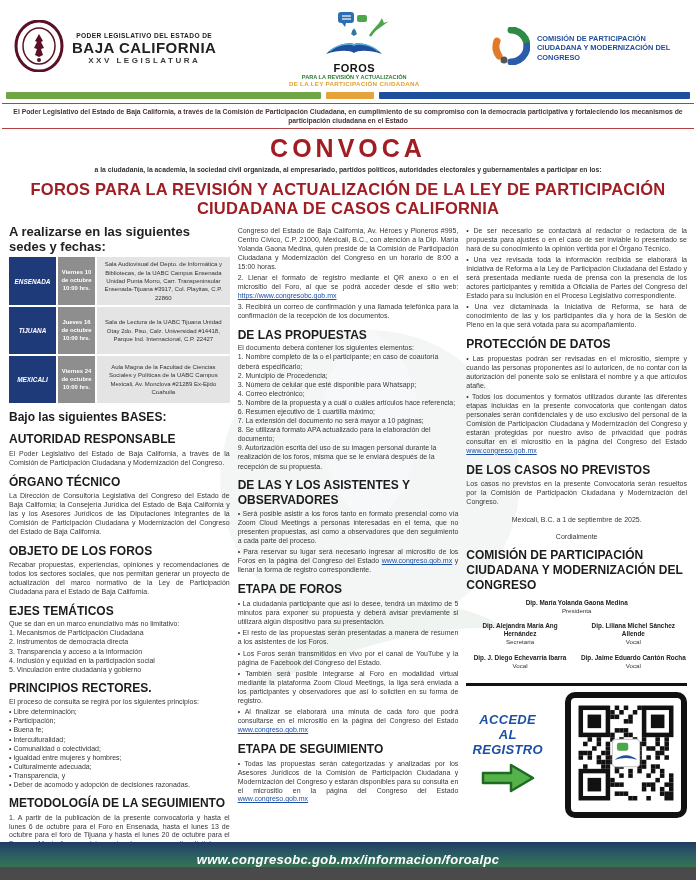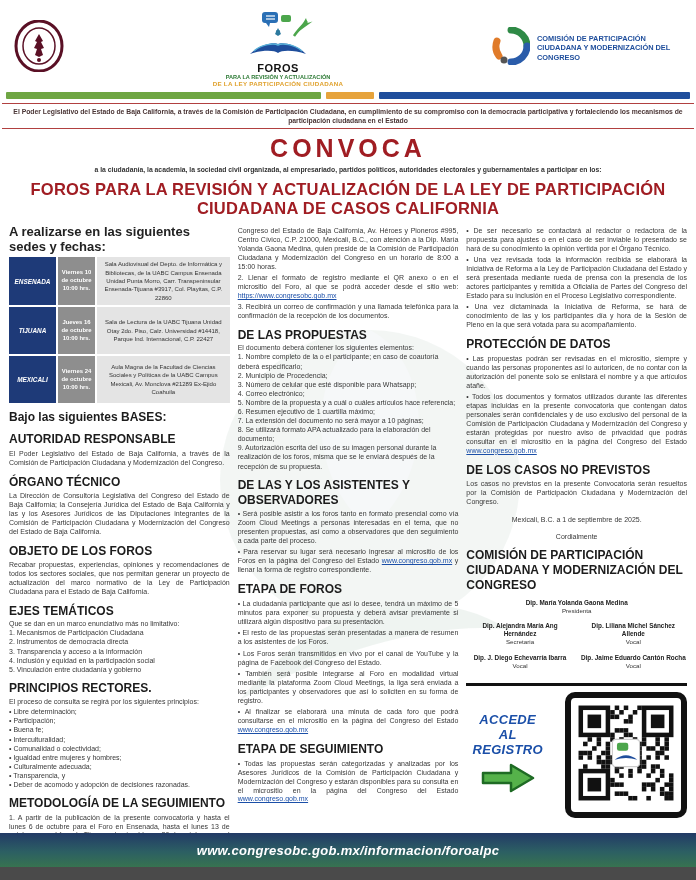--- a/index.html
+++ b/index.html
@@ -56,41 +56,46 @@
   .sig-grid{display:grid;grid-template-columns:1fr 1fr;column-gap:6px;row-gap:5px;margin-top:8px;}
   .sig-divider{border:none;border-top:3px solid #111;margin:10px 0 6px 0;}
   
   .register{display:flex;align-items:center;gap:16px;margin-top:2px;}
   .accede{flex:1;text-align:center;color:#1b4fa8;font-weight:800;font-style:italic;
           font-size:13px;line-height:1.15;letter-spacing:.3px;}
   .qr-wrap{flex:0 0 auto;border:6px solid #111;border-radius:10px;background:#fff;padding:3px;}
   
   .wm{position:absolute;left:180px;top:270px;z-index:1;opacity:.10;pointer-events:none;}
   
-  .footer{position:absolute;left:0;right:0;bottom:13px;height:34px;
+  .footer{position:absolute;left:0;right:0;bottom:13px;height:25px;
           background:linear-gradient(180deg,#223a66 0%,#2c5f63 55%,#377350 100%);
-          display:flex;align-items:center;justify-content:center;z-index:3;}
+          display:flex;align-items:flex-end;justify-content:center;z-index:3;}
   .footer-url{color:#fff;font-weight:800;font-style:italic;font-size:13px;letter-spacing:.3px;}
   .bottom-strip{position:absolute;left:0;right:0;bottom:0;height:13px;background:#4a4a4a;z-index:3;}
 </style>
 </head>
 <body>
 
 <div class="page">
 
   <div class="header">
     <div class="hdr-left">
       <span class="seal">
         <svg width="50" height="52" viewBox="0 0 50 52">
           <ellipse cx="25" cy="26" rx="23" ry="25" fill="none" stroke="#5a1025" stroke-width="3"></ellipse>
           <ellipse cx="25" cy="26" rx="16" ry="18" fill="none" stroke="#5a1025" stroke-width="1.5"></ellipse>
           <path d="M25 14 l4 7 -2 1 3 6 -3 1 2 6 -4 2 -4-2 2-6 -3-1 3-6 -2-1 z" fill="#5a1025"></path>
           <circle cx="25" cy="40" r="2" fill="#5a1025"></circle>
         </svg>
       </span>
+      <div class="leg-text">
+        <div class="leg-l1">PODER LEGISLATIVO DEL ESTADO DE</div>
+        <div class="leg-l2">BAJA CALIFORNIA</div>
+        <div class="leg-l3">XXV LEGISLATURA</div>
+      </div>
     </div>
 
     <div class="hdr-center">
       <svg width="92" height="48" viewBox="0 0 92 48">
         <rect x="30" y="2" width="16" height="11" rx="3" fill="#2a6fb5"></rect>
         <path d="M34 13 l3 4 1-4 z" fill="#2a6fb5"></path>
         <line x1="34" y1="6" x2="43" y2="6" stroke="#fff" stroke-width="1.2"></line>
         <line x1="34" y1="9" x2="43" y2="9" stroke="#fff" stroke-width="1.2"></line>
         <rect x="49" y="5" width="10" height="7" rx="2" fill="#4ca64c"></rect>
         <path d="M66 22 L74 8 l1.5 5 5-1.5 z" fill="#4ca64c"></path>

